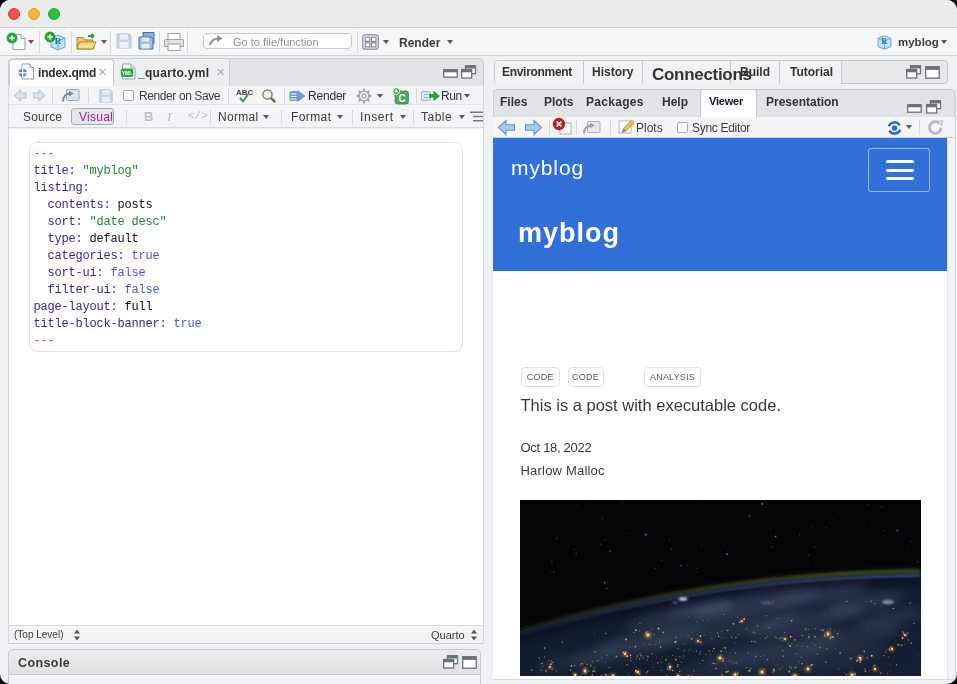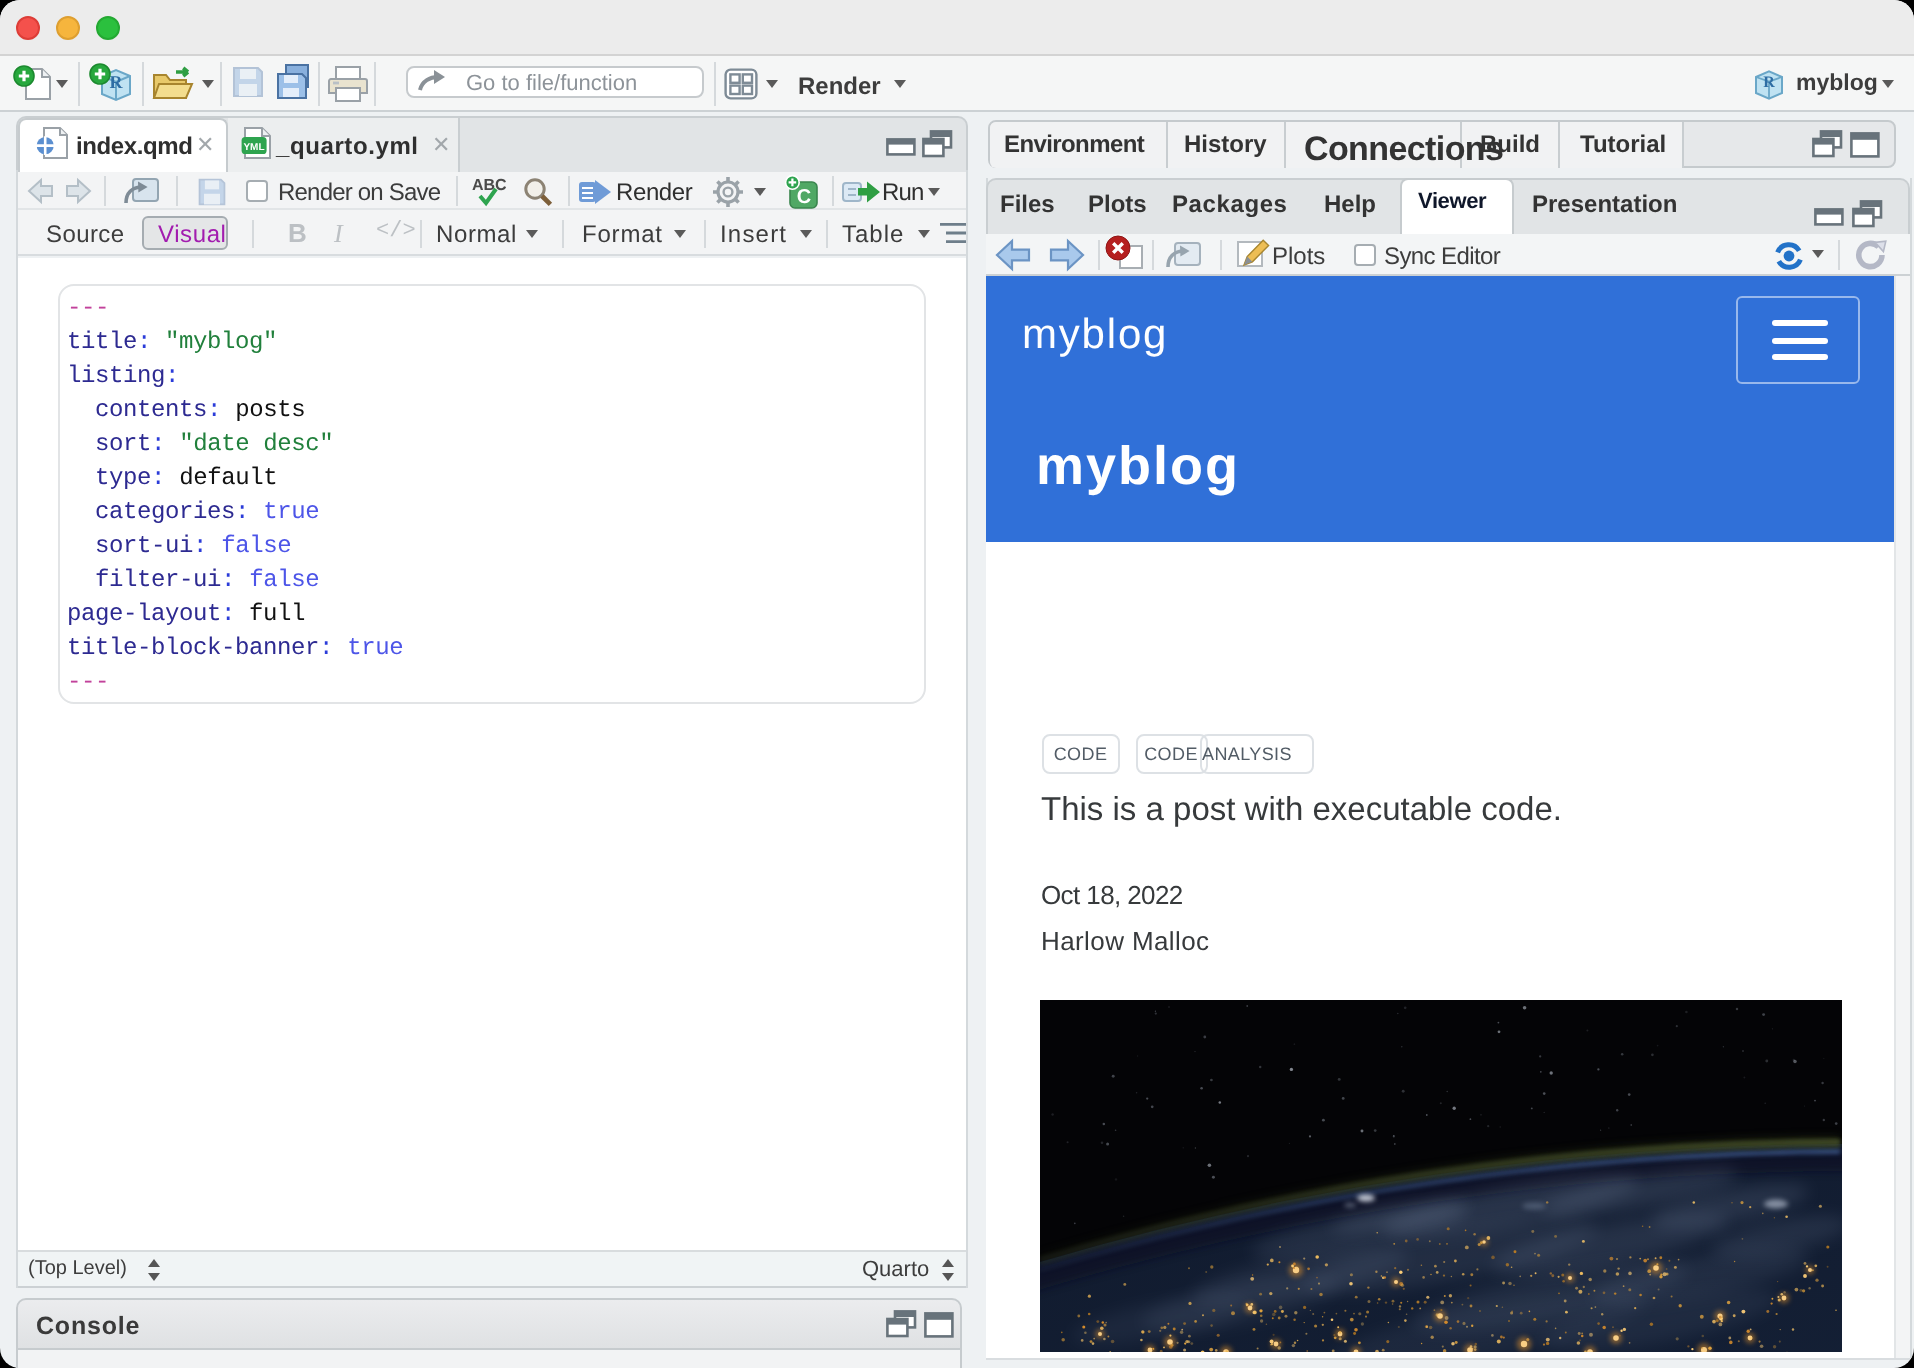--- a/index.html
+++ b/index.html
@@ -346,21 +346,21 @@
 <div class="a" style="left:493px;top:137.5px;width:454px;height:541px;background:#fff"></div>
 <div class="a" style="left:493px;top:137.5px;width:454px;height:133.5px;background:#3070d8"></div>
 <div class="txt" style="left:511px;top:156px;font-size:21px;color:#fdfeff;letter-spacing:0.9px">myblog</div>
 <div class="a" style="left:868px;top:148px;width:61.5px;height:44px;border:1px solid rgba(255,255,255,0.5);border-radius:3px"></div>
 <div class="a" style="left:886px;top:160px;width:27.5px;height:3px;background:#fff;border-radius:1.5px"></div>
 <div class="a" style="left:886px;top:168.5px;width:27.5px;height:3px;background:#fff;border-radius:1.5px"></div>
 <div class="a" style="left:886px;top:177px;width:27.5px;height:3px;background:#fff;border-radius:1.5px"></div>
 <div class="txt" style="left:518px;top:217.5px;font-size:27px;font-weight:700;color:#fff;letter-spacing:1px">myblog</div>
 <div class="a" style="left:521px;top:366.5px;width:38.5px;height:20px;border:1px solid #dde1e5;border-radius:4px;font-size:9px;letter-spacing:0.2px;color:#525c66;line-height:19px;text-align:center">CODE</div>
 <div class="a" style="left:567.5px;top:366.5px;width:36px;height:20px;border:1px solid #dde1e5;border-radius:4px;font-size:9px;letter-spacing:0.2px;color:#525c66;line-height:19px;text-align:center">CODE</div>
-<div class="a" style="left:600px;top:366.5px;width:57px;height:20px;border:1px solid #dde1e5;border-radius:4px;font-size:9px;letter-spacing:0.2px;color:#525c66;line-height:19px;">ANALYSIS</div>
+<div class="a" style="left:644px;top:366.5px;width:57px;height:20px;border:1px solid #dde1e5;border-radius:4px;font-size:9px;letter-spacing:0.2px;color:#525c66;line-height:19px;text-align:center">ANALYSIS</div>
 <div class="txt" style="left:520.5px;top:396px;font-size:16.5px;color:#373a3c">This is a post with executable code.</div>
 <div class="txt" style="left:520.5px;top:440px;font-size:13px;color:#373a3c;letter-spacing:-0.3px">Oct 18, 2022</div>
 <div class="txt" style="left:520.5px;top:462.5px;font-size:13px;color:#373a3c;letter-spacing:0.2px">Harlow Malloc</div>
 <div class="a" style="left:520px;top:500px;width:401px;height:175.5px;overflow:hidden">
       <svg width="401" height="176" viewBox="0 0 401 176" style="display:block">
 <defs>
 <linearGradient id="eg" x1="0" y1="0" x2="0.25" y2="1">
 <stop offset="0" stop-color="#0d1526"></stop>
             <stop offset="0.35" stop-color="#1c2c47"></stop>
             <stop offset="0.75" stop-color="#27395a"></stop>

